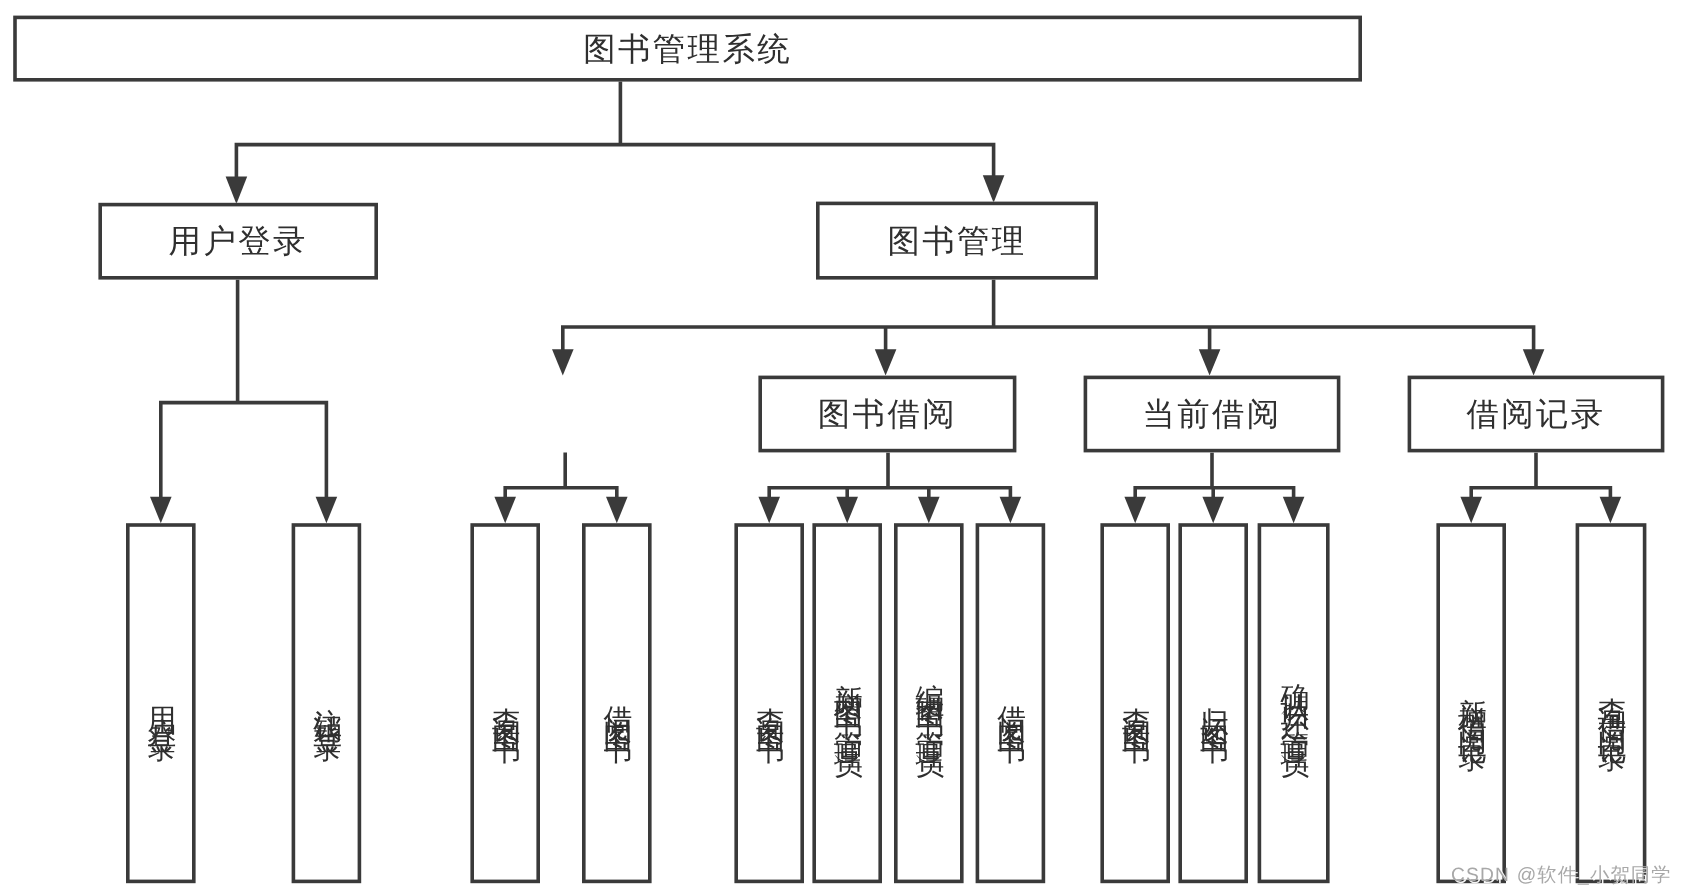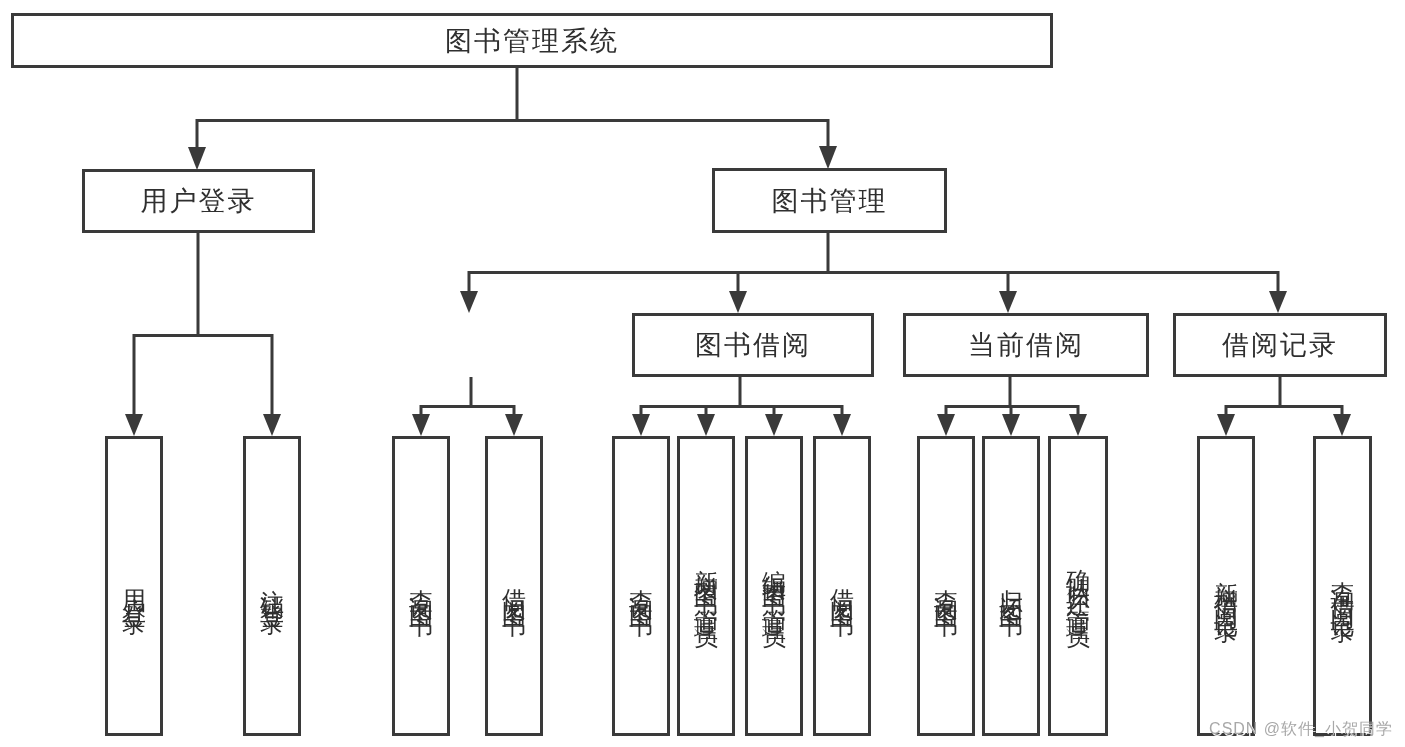--- a/index.html
+++ b/index.html
@@ -76,35 +76,35 @@
       <polygon points="765,414 783,414 774,436"></polygon>
       <polygon points="833,414 851,414 842,436"></polygon>
       <polygon points="937,414 955,414 946,436"></polygon>
       <polygon points="1002,414 1020,414 1011,436"></polygon>
       <polygon points="1069,414 1087,414 1078,436"></polygon>
       <polygon points="1217,414 1235,414 1226,436"></polygon>
       <polygon points="1333,414 1351,414 1342,436"></polygon>
     </g>
   </svg>
 
-  <div class="hbox" style="left:11px;top:13px;width:1042px;height:55px">
+  <div class="hbox" style="left:11px;top:13px;width:1124px;height:55px">
     <span>图书管理系统</span>
   </div>
 
   <div class="hbox" style="left:82px;top:169px;width:233px;height:64px">
     <span>用户登录</span>
   </div>
-  <div class="hbox" style="left:712px;top:168px;width:235px;height:65px">
+  <div class="hbox" style="left:680px;top:168px;width:235px;height:65px">
     <span>图书管理</span>
   </div>
 
-  <div class="hbox" style="left:632px;top:313px;width:242px;height:64px">
+  <div class="hbox" style="left:632px;top:313px;width:215px;height:64px">
     <span>图书借阅</span>
   </div>
-  <div class="hbox" style="left:903px;top:313px;width:246px;height:64px">
+  <div class="hbox" style="left:903px;top:313px;width:214px;height:64px">
     <span>当前借阅</span>
   </div>
   <div class="hbox" style="left:1173px;top:313px;width:214px;height:64px">
     <span>借阅记录</span>
   </div>
 
   <div class="vbox" style="left:105px">
     <span>用户登录</span>
   </div>
   <div class="vbox" style="left:243px">

